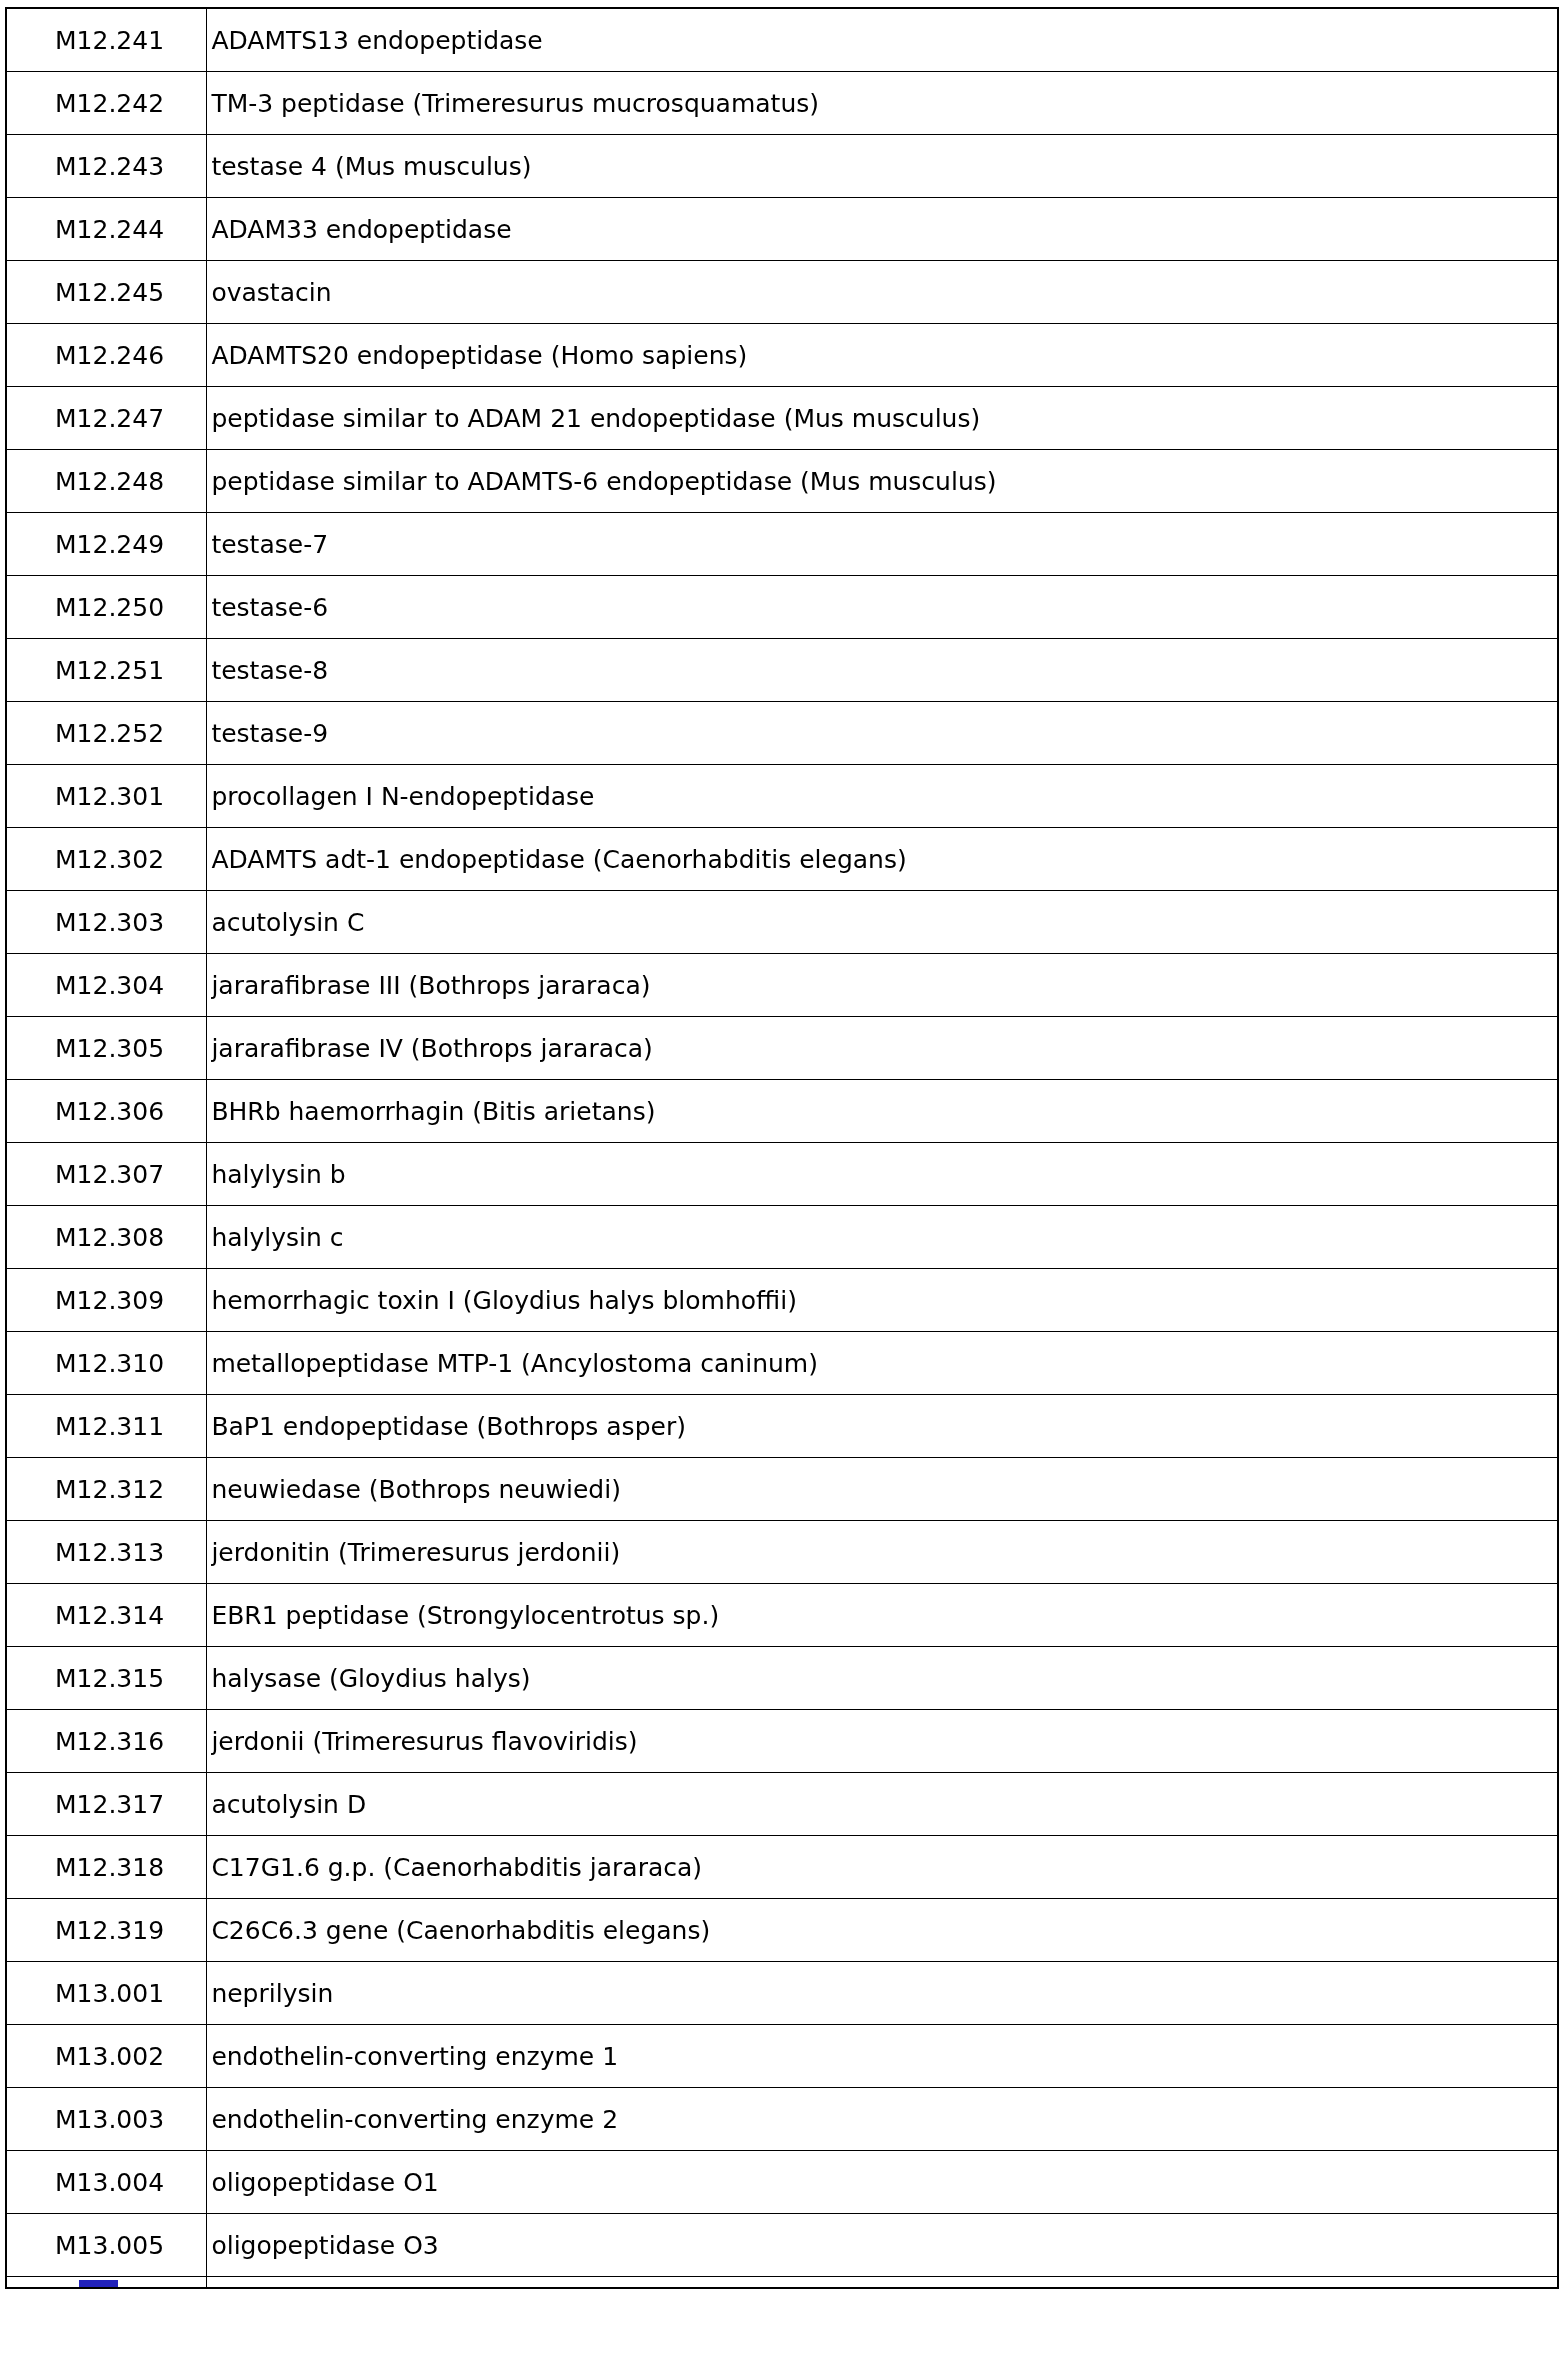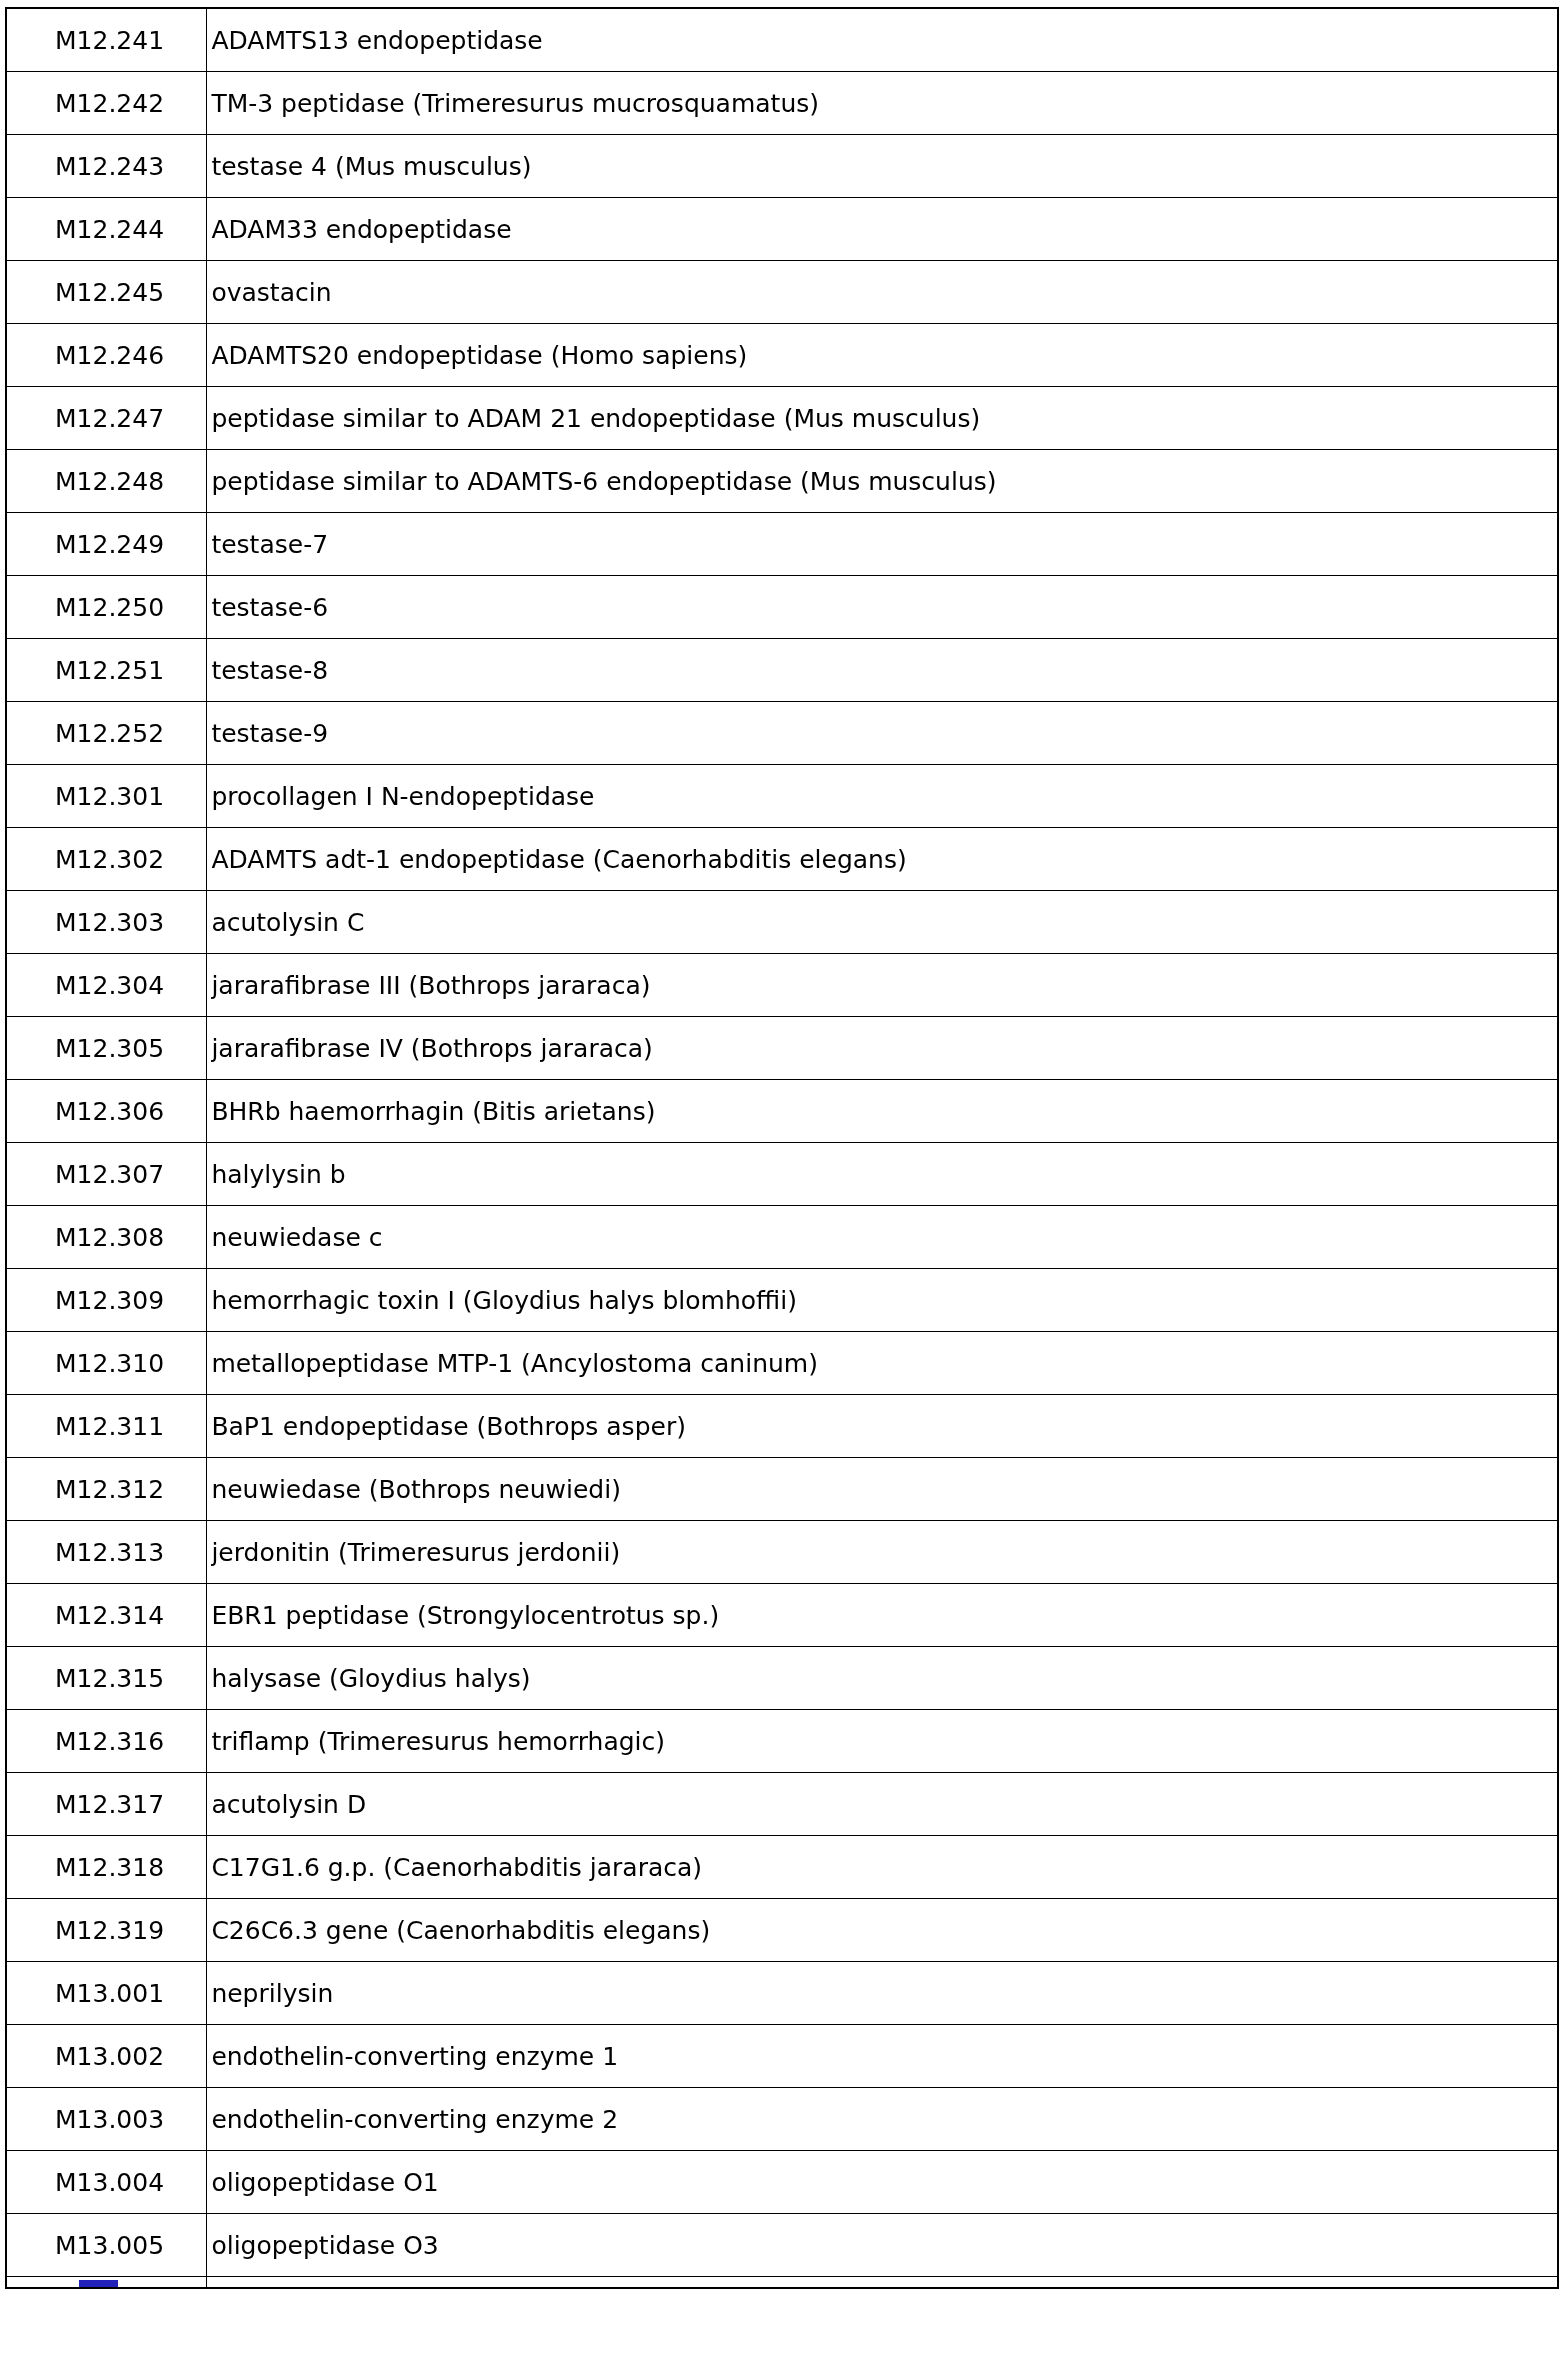--- a/index.html
+++ b/index.html
@@ -128,21 +128,21 @@
         <tr>
     <td class="col-id">M12.306</td>
     <td class="col-name">BHRb haemorrhagin (Bitis arietans)</td>
   </tr>
         <tr>
     <td class="col-id">M12.307</td>
     <td class="col-name">halylysin b</td>
   </tr>
         <tr>
     <td class="col-id">M12.308</td>
-    <td class="col-name">neuwiedase c</td>
+    <td class="col-name">halylysin c</td>
   </tr>
         <tr>
     <td class="col-id">M12.309</td>
     <td class="col-name">hemorrhagic toxin I (Gloydius halys blomhoffii)</td>
   </tr>
         <tr>
     <td class="col-id">M12.310</td>
     <td class="col-name">metallopeptidase MTP-1 (Ancylostoma caninum)</td>
   </tr>
         <tr>
@@ -160,21 +160,21 @@
         <tr>
     <td class="col-id">M12.314</td>
     <td class="col-name">EBR1 peptidase (Strongylocentrotus sp.)</td>
   </tr>
         <tr>
     <td class="col-id">M12.315</td>
     <td class="col-name">halysase (Gloydius halys)</td>
   </tr>
         <tr>
     <td class="col-id">M12.316</td>
-    <td class="col-name">triflamp (Trimeresurus hemorrhagic)</td>
+    <td class="col-name">jerdonii (Trimeresurus flavoviridis)</td>
   </tr>
         <tr>
     <td class="col-id">M12.317</td>
     <td class="col-name">acutolysin D</td>
   </tr>
         <tr>
     <td class="col-id">M12.318</td>
     <td class="col-name">C17G1.6 g.p. (Caenorhabditis jararaca)</td>
   </tr>
         <tr>

